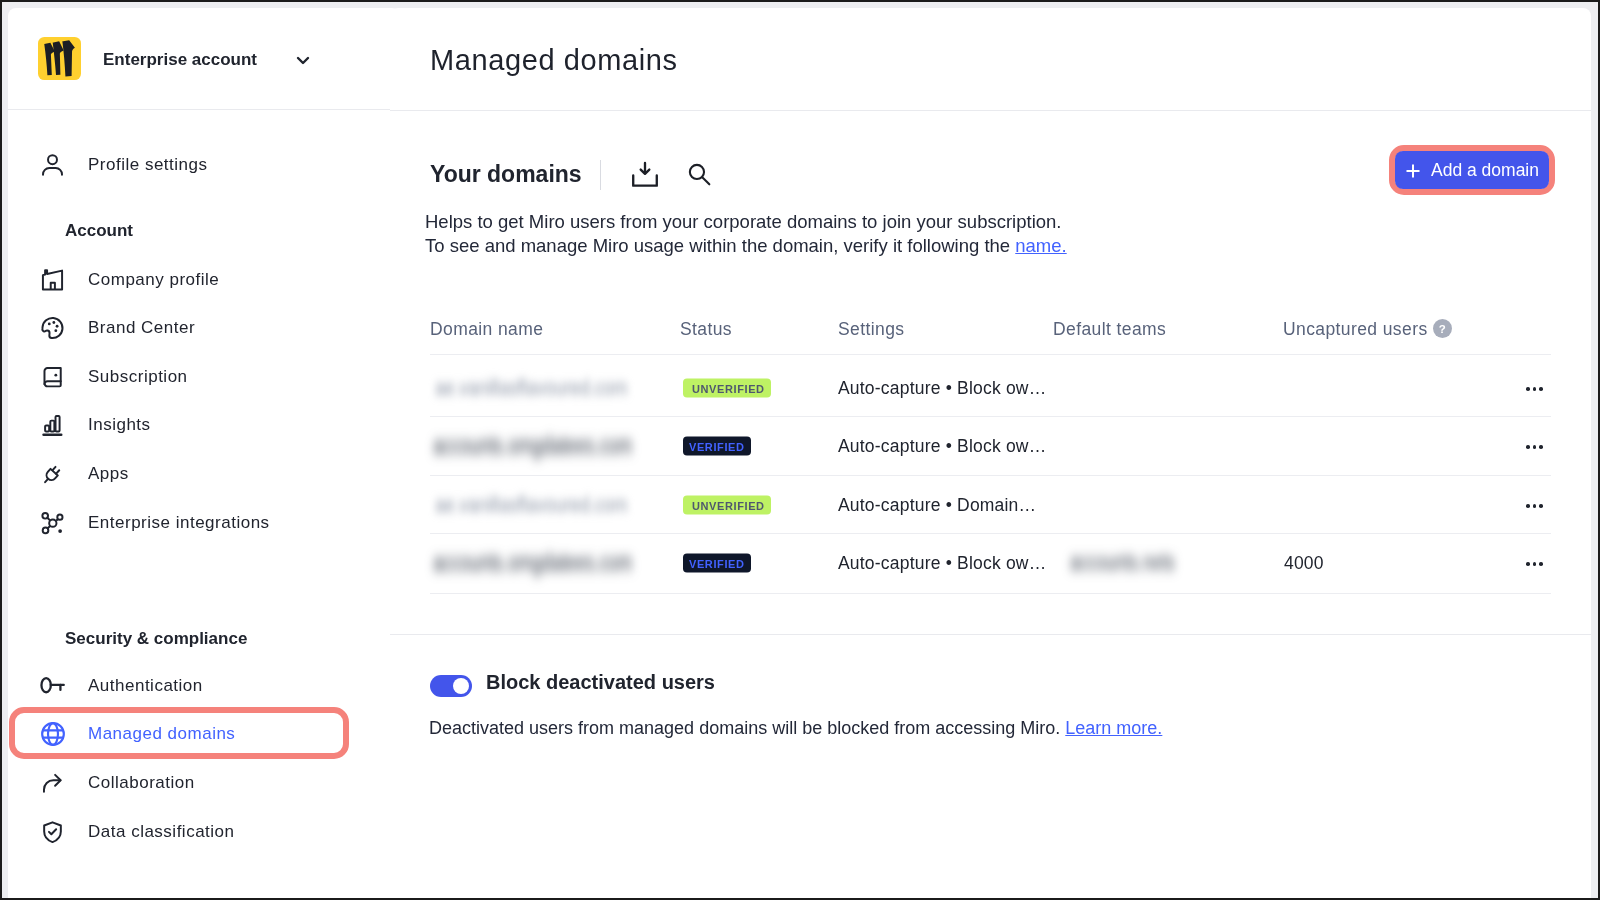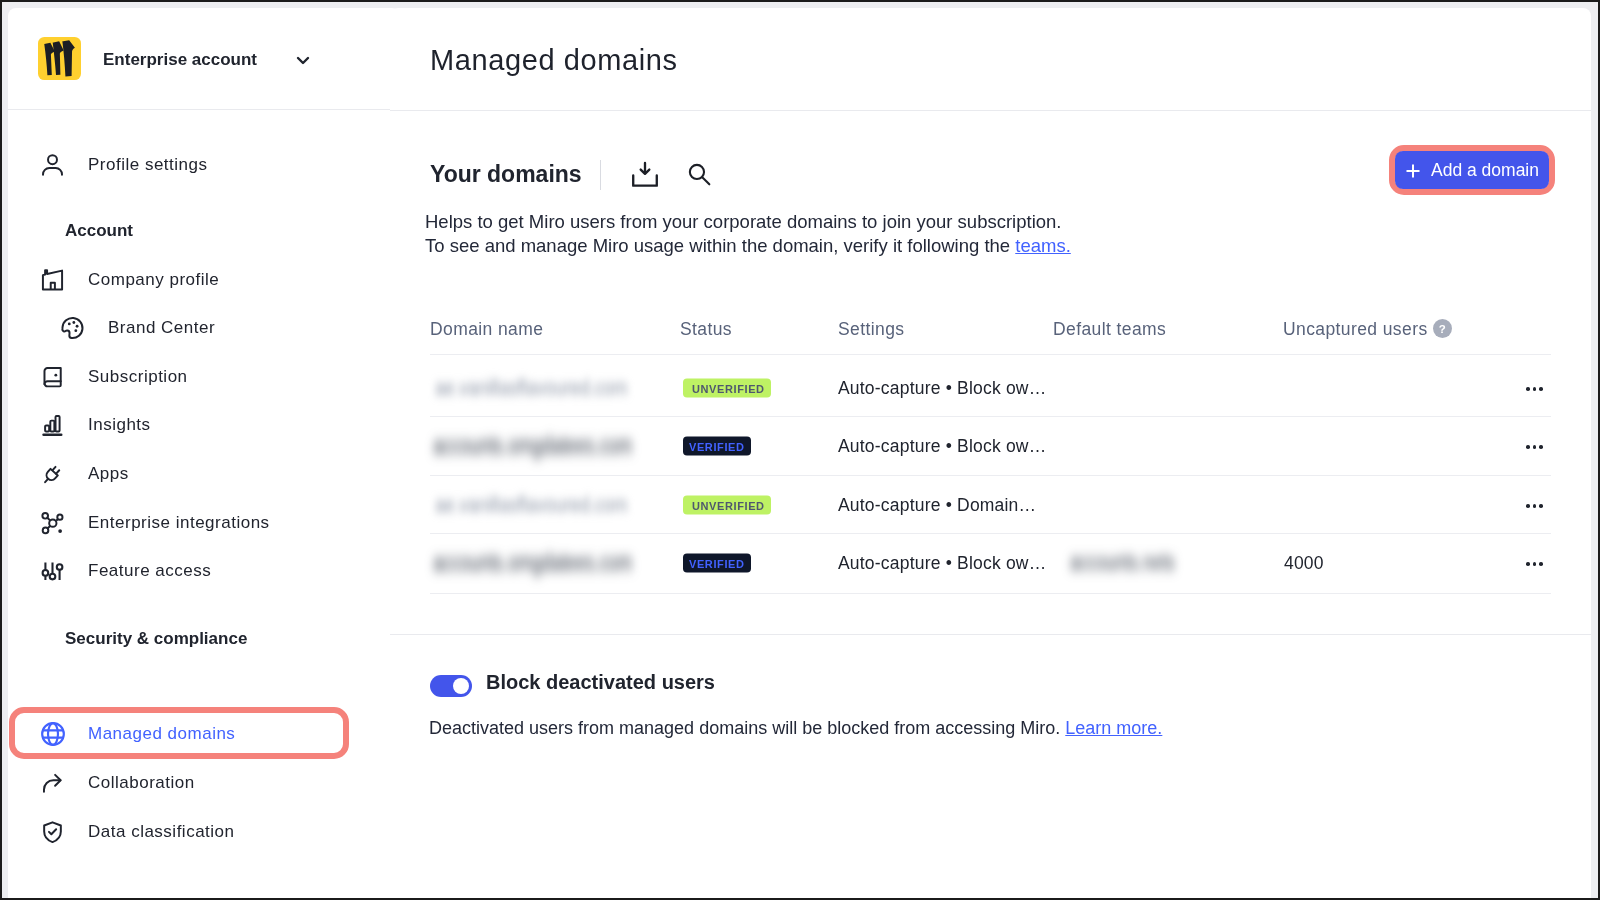--- a/index.html
+++ b/index.html
@@ -78,21 +78,21 @@
     <div class="nav-head" style="top:213px;">Account</div>
 
     <div class="nav-item" style="top:255px;">
       <svg width="25" height="25" viewBox="0 0 24 24" fill="none" stroke="#20242e" stroke-width="1.9" stroke-linejoin="round">
         <path d="M2.8 21.2 V7.3 L4.9 6.8 V2.6 H6.8 V6.3 L21.2 3 V21.2 Z"></path>
         <path d="M10.3 21.2 V14.6 H14.3 V21.2"></path>
       </svg>
       <span class="lbl">Company profile</span>
     </div>
 
-    <div class="nav-item" style="top:303px;margin-left:20px;">
+    <div class="nav-item" style="top:303px;">
       <svg width="25" height="25" viewBox="0 0 24 24" fill="none" stroke="#20242e" stroke-width="1.9" stroke-linecap="round" stroke-linejoin="round">
         <path d="M12 21.6 a9.6 9.6 0 1 1 9.6-9.6 c0 1.3-1.1 2.4-2.4 2.4 h-1.9 a2.4 2.4 0 0 0-2.4 2.4 c0 .6.2 1.1.6 1.5 .4.4.6.9.6 1.5 a2.4 2.4 0 0 1-2.4 1.8 Z" transform="rotate(95 12 12)"></path>
         <circle cx="8.9" cy="8.1" r="1.35" fill="#20242e" stroke="none"></circle>
         <circle cx="13.3" cy="6.7" r="1.35" fill="#20242e" stroke="none"></circle>
         <circle cx="16.4" cy="10.3" r="1.35" fill="#20242e" stroke="none"></circle>
         <circle cx="15.2" cy="14.6" r="1.35" fill="#20242e" stroke="none"></circle>
       </svg>
       <span class="lbl">Brand Center</span>
     </div>
 
@@ -132,34 +132,31 @@
         <path d="M9.8 9.6 L7 6.9 M15.5 9.7 L17.5 8.2 M9.7 14.9 L7.2 17.3"></path>
         <circle cx="12.3" cy="12.2" r="3.5"></circle>
         <circle cx="5" cy="5.1" r="2.7"></circle>
         <circle cx="19.1" cy="6.4" r="2.5"></circle>
         <circle cx="5.3" cy="19.1" r="2.7"></circle>
         <circle cx="19.3" cy="19.7" r="1.8" fill="#20242e" stroke="none"></circle>
       </svg>
       <span class="lbl">Enterprise integrations</span>
     </div>
 
-    <div class="nav-item" style="top:546px;">
-      <svg width="25" height="25" viewBox="0 0 24 24" fill="none" stroke="#20242e" stroke-width="2">
-        <path d="M5.2 3.9 V11 M5.2 16.6 V20.7"></path>
-        <circle cx="5.2" cy="13.8" r="2.7"></circle>
-        <path d="M12 3.9 V14.6"></path>
-        <circle cx="12" cy="17.3" r="2.7"></circle>
-        <path d="M18.8 11 V20.7"></path>
-        <circle cx="18.8" cy="8.2" r="2.7"></circle>
-      </svg>
-      <span class="lbl">Feature access</span>
-    </div>
 
     <div class="nav-head" style="top:621px;">Security &amp; compliance</div>
 
+    <div class="nav-item" style="top:661px;">
+      <svg width="25" height="25" viewBox="0 0 24 24" fill="none" stroke="#20242e" stroke-width="1.9" stroke-linecap="round" stroke-linejoin="round">
+        <ellipse cx="5.9" cy="11.2" rx="4.5" ry="6.8" stroke-width="2.2"></ellipse>
+        <path d="M10.3 11 H22.8" stroke-width="2.2"></path>
+        <path d="M19.6 11 V15.8" stroke-width="2.2"></path>
+      </svg>
+      <span class="lbl">Authentication</span>
+    </div>
 
     <div class="annot" style="left:1px; top:699px; width:340px; height:52px;"></div>
     <div class="nav-item active" style="top:709px;">
       <svg width="26" height="26" viewBox="0 0 24 24" fill="none" stroke="#4262ff" stroke-width="2" style="left:32px;">
         <circle cx="12" cy="12" r="10"></circle>
         <ellipse cx="12" cy="12" rx="4.6" ry="10"></ellipse>
         <path d="M2.6 8.6 H21.4 M2.6 15.4 H21.4"></path>
       </svg>
       <span class="lbl">Managed domains</span>
     </div>
@@ -194,21 +191,21 @@
     <svg class="ic-btn" style="left:296px; top:153px;" width="25" height="25" viewBox="0 0 24 24" fill="none" stroke="#1c1f26" stroke-width="2" stroke-linecap="round">
       <circle cx="10.5" cy="10.5" r="6.8"></circle>
       <path d="M15.6 15.6 L22.4 22.4"></path>
     </svg>
     <div class="annot" style="left:999px; top:137px; width:166px; height:50px;"></div>
     <div class="addbtn"><svg width="16" height="16" viewBox="0 0 16 16" style="vertical-align:-2.5px; margin-right:10px;">
           <path d="M8 1.5 V14.5 M1.5 8 H14.5" stroke="#fff" stroke-width="2"></path>
         </svg>Add a domain</div>
 
     <div class="desc">Helps to get Miro users from your corporate domains to join your subscription.<br>
-    To see and manage Miro usage within the domain, verify it following the <a class="lnk">teams.</a></div>
+    To see and manage Miro usage within the domain, verify it following the <a class="lnk">name.</a></div>
 
     <div class="th" style="left:40px;">Domain name</div>
     <div class="th" style="left:290px;">Status</div>
     <div class="th" style="left:448px;">Settings</div>
     <div class="th" style="left:663px;">Default teams</div>
     <div class="th" style="left:893px;">Uncaptured users</div>
     <svg class="th" style="left:1043px; top:311px;" width="19" height="19" viewBox="0 0 19 19">
       <circle cx="9.5" cy="9.5" r="9.5" fill="#a7adbb"></circle>
       <text x="9.5" y="13.6" font-size="11.5" font-weight="700" fill="#fff" text-anchor="middle" font-family="Liberation Sans">?</text>
     </svg>

